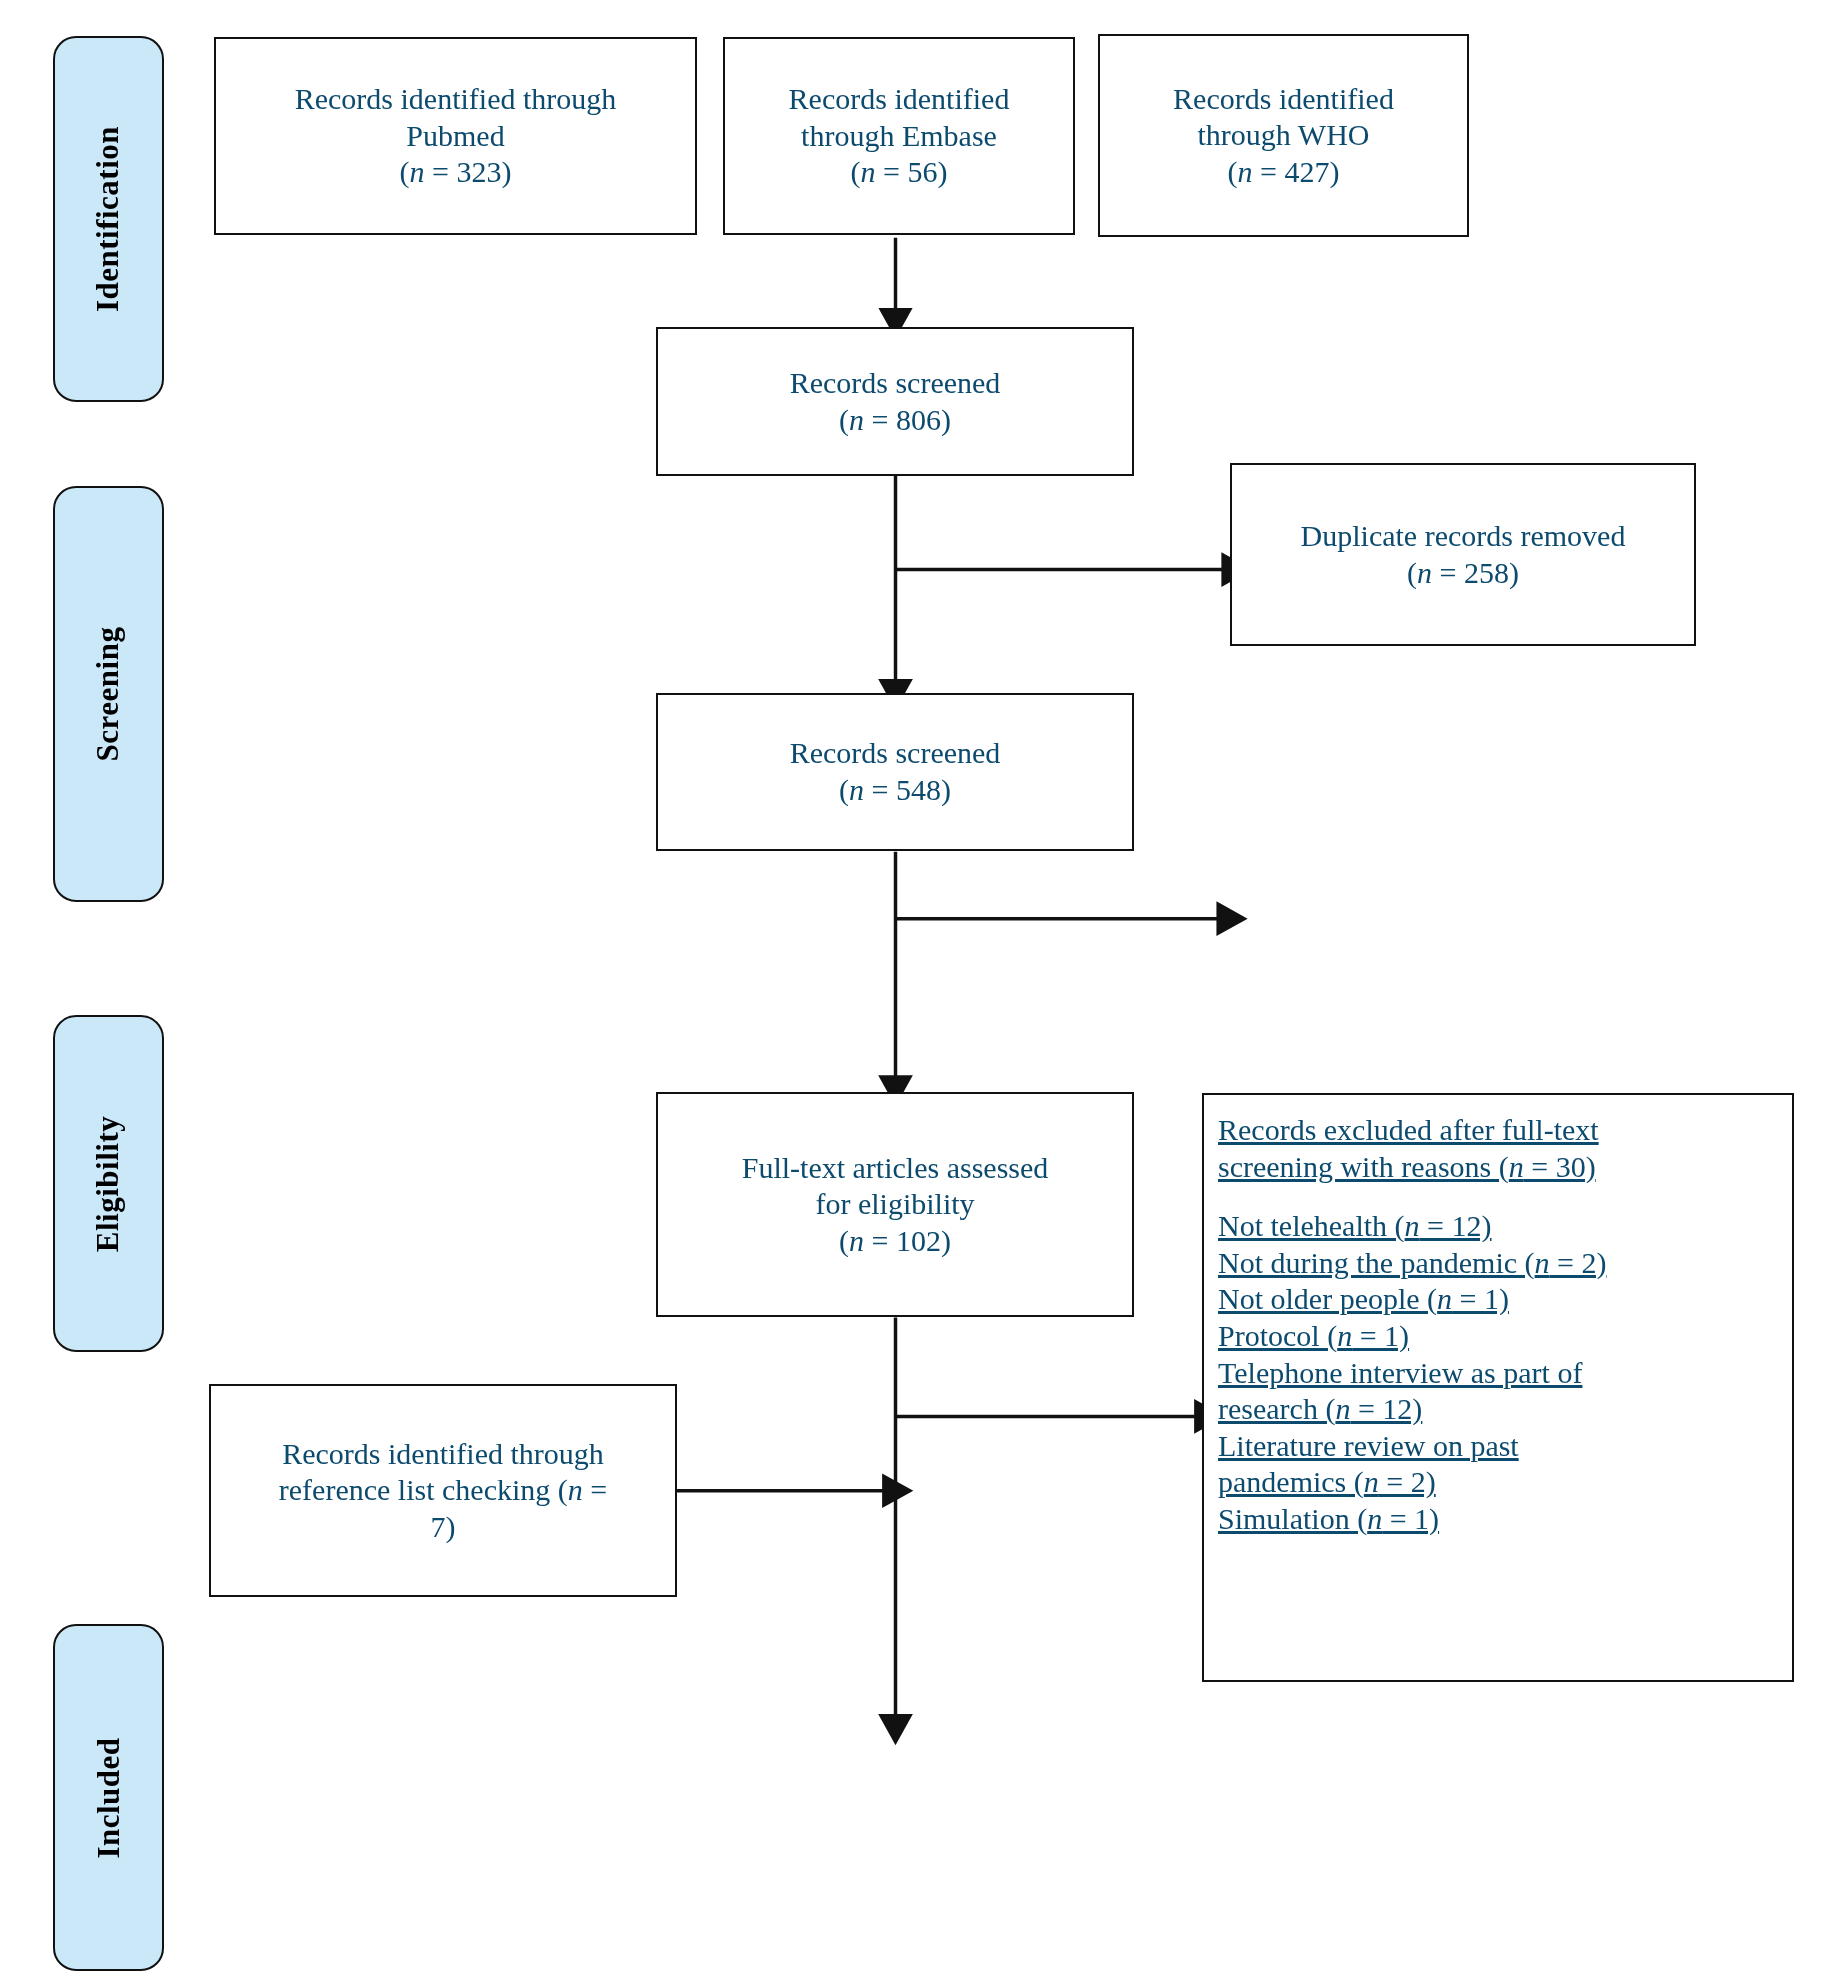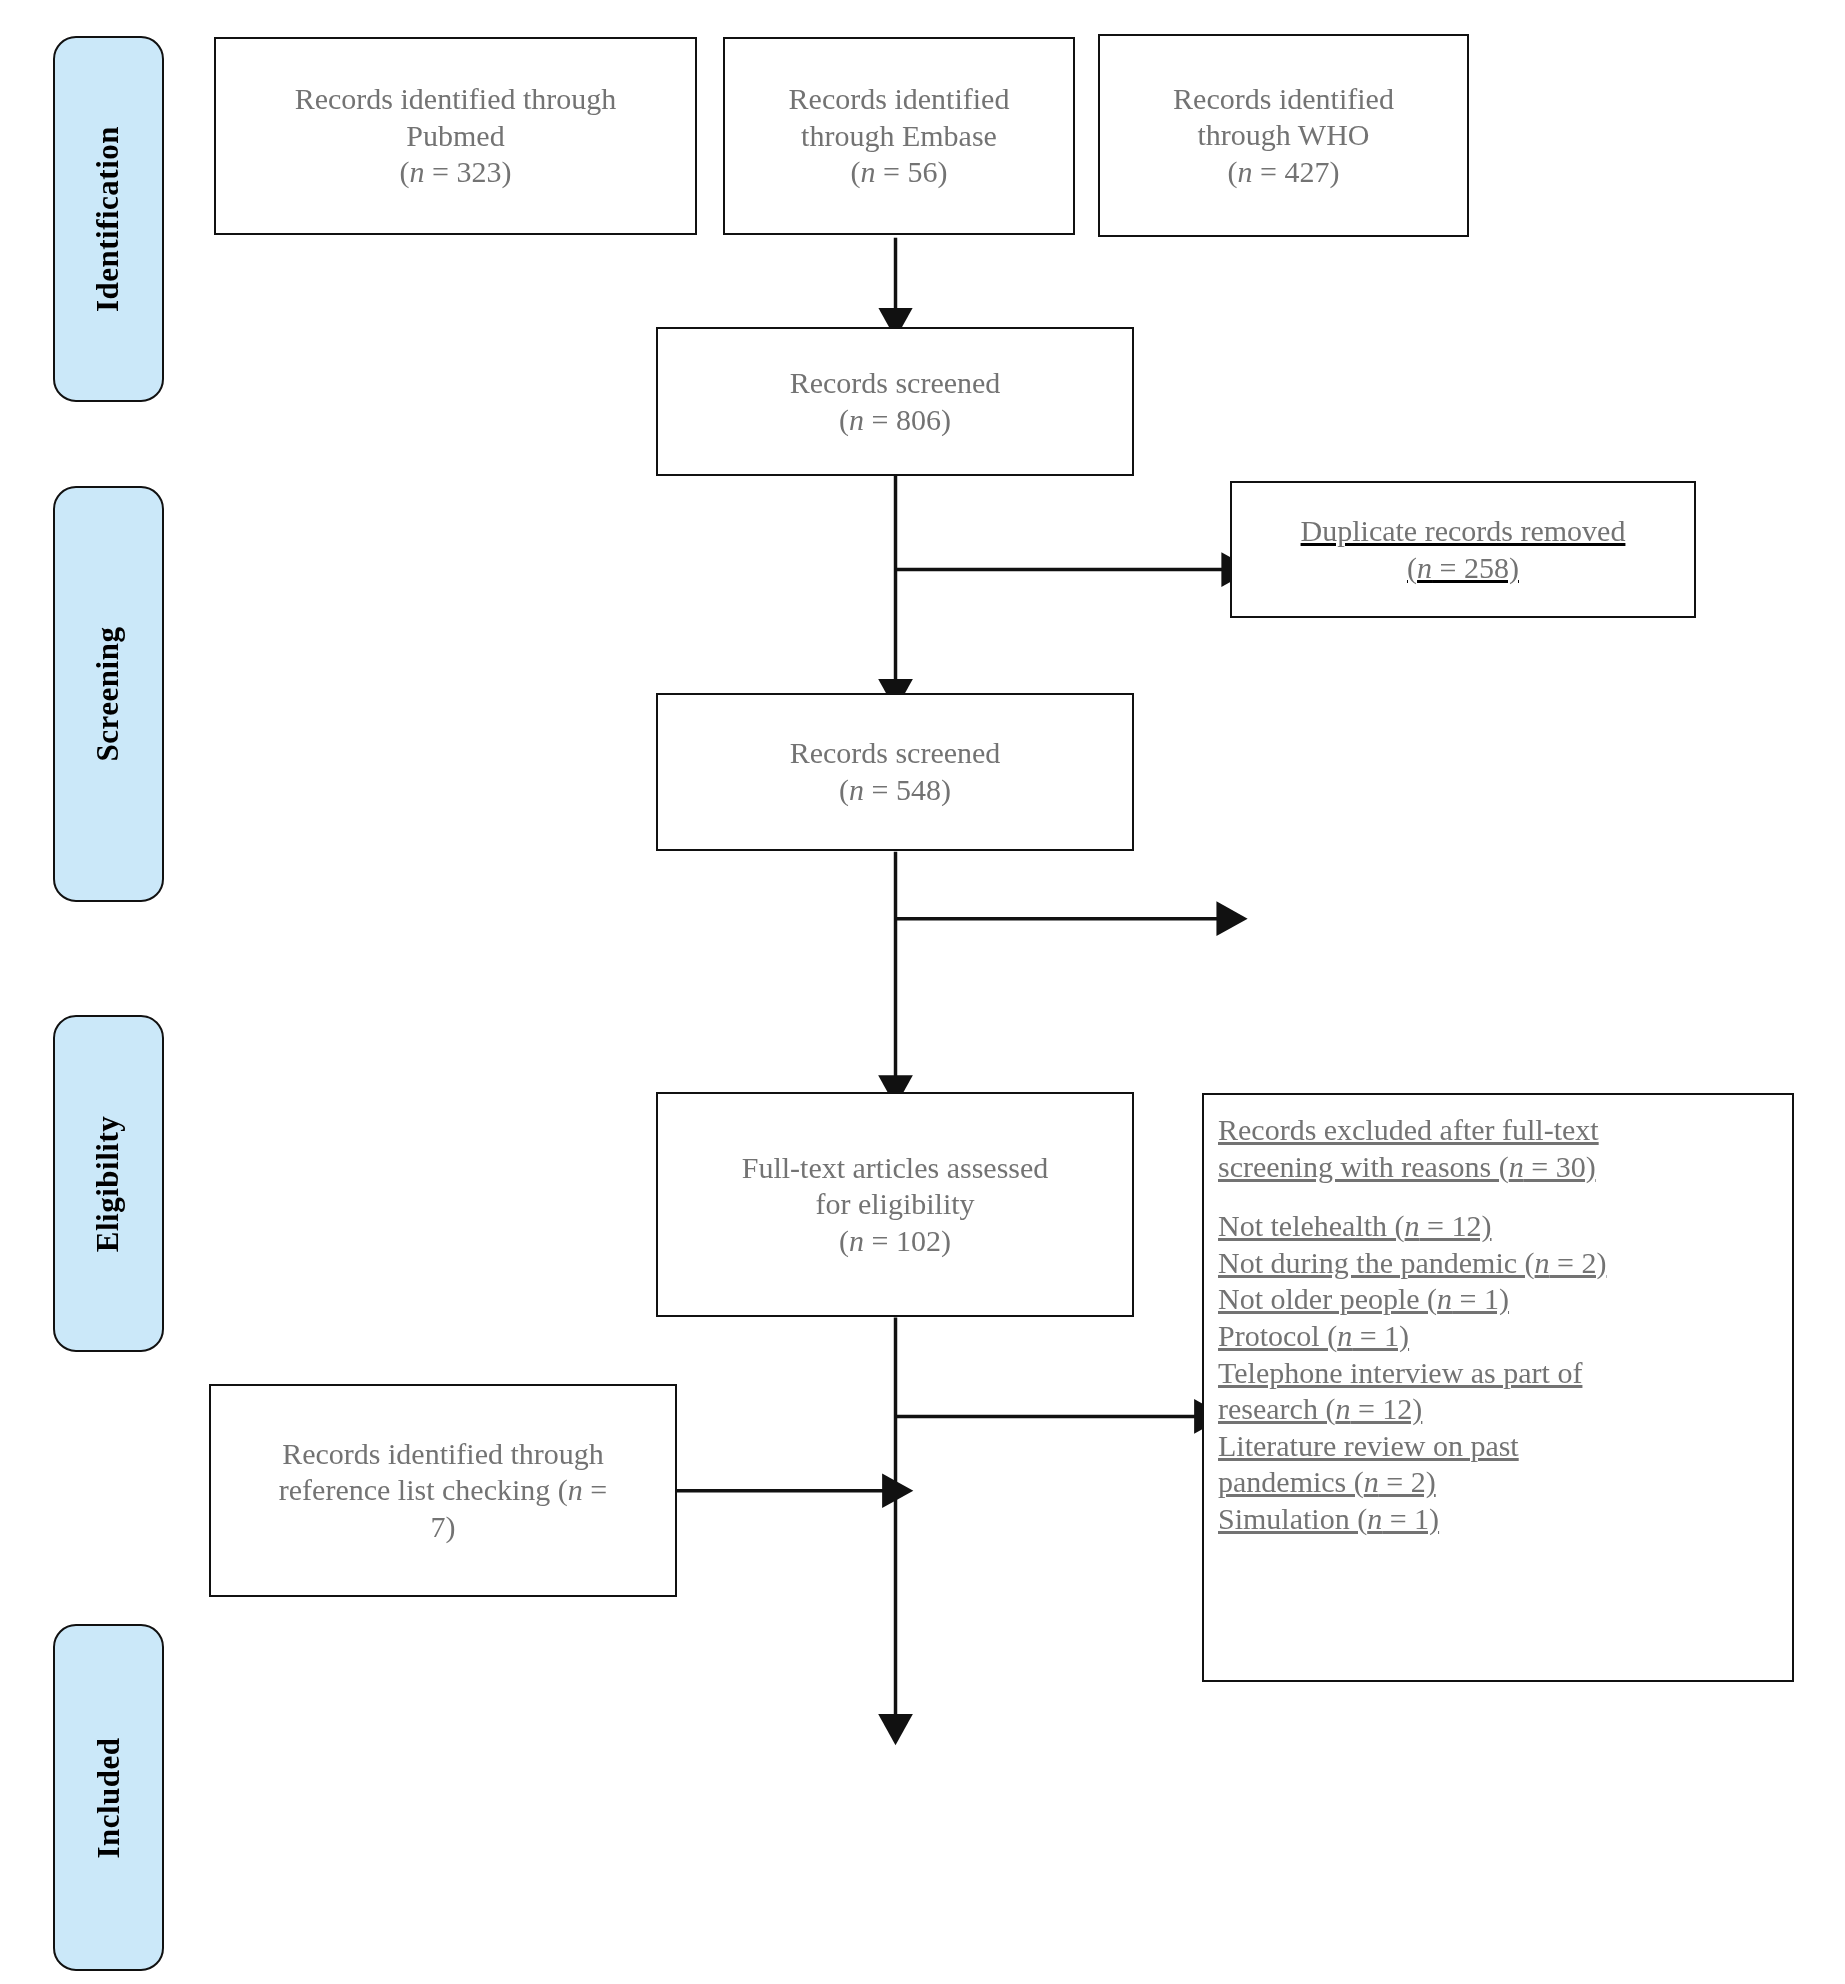--- a/index.html
+++ b/index.html
@@ -43,21 +43,21 @@
     box-sizing:border-box;
     display:flex;
     align-items:center;
     justify-content:center;
     padding:7px 12px;
   }
   .box .box-text{
     text-align:center;
     font-size:30px;
     line-height:1.22;
-    color:#737373;
+    color:#0c4a6e;
     font-family:"Liberation Serif","DejaVu Serif",serif;
   }
   .box.left-align{justify-content:flex-start;align-items:flex-start;padding:17px 14px;}
   .box.left-align .box-text{text-align:left;text-decoration:underline;}
 
   .ital{font-style:italic;}
 
   .reason-head{margin:0 0 23px 0;}
   .reason-line{margin:0;}
 
@@ -141,21 +141,21 @@
     </div>
   </div>
 
   <div class="box" style="left:656px; top:327px; width:478px; height:149px;">
     <div class="box-text">
       <span>Records screened</span><br>
       <span>(</span><span class="ital">n</span><span> = 806)</span>
     </div>
   </div>
 
-  <div class="box" style="left:1230px; top:481px; width:466px; height:137px;text-decoration:underline;">
+  <div class="box" style="left:1230px; top:463px; width:466px; height:183px;">
     <div class="box-text">
       <span>Duplicate records removed</span><br>
       <span>(</span><span class="ital">n</span><span> = 258)</span>
     </div>
   </div>
 
   <div class="box" style="left:656px; top:693px; width:478px; height:158px;">
     <div class="box-text">
       <span>Records screened</span><br>
       <span>(</span><span class="ital">n</span><span> = 548)</span>

